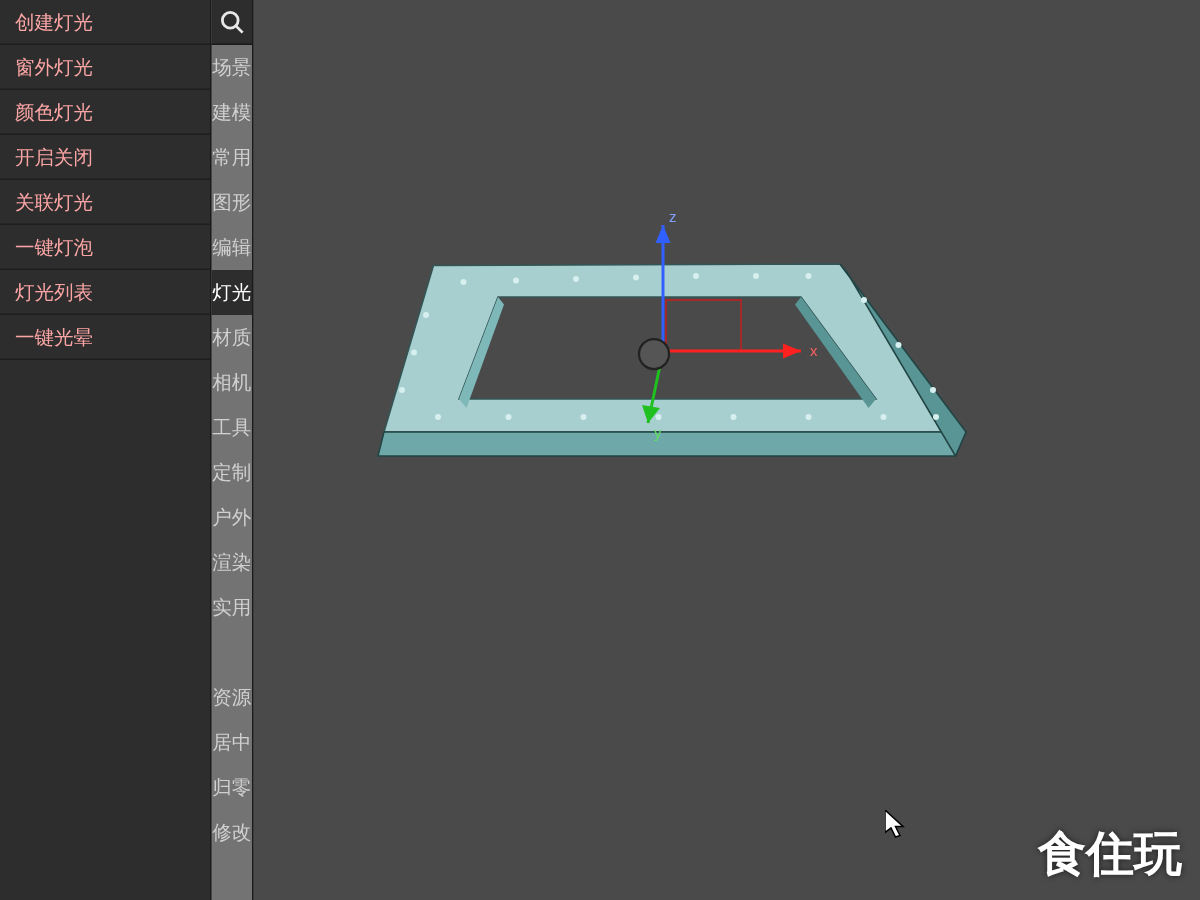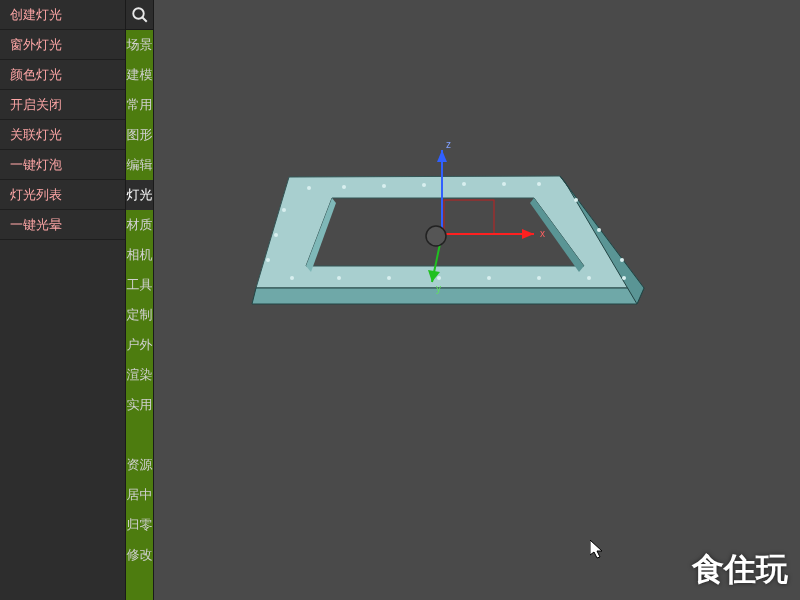--- a/index.html
+++ b/index.html
@@ -10,22 +10,22 @@
     position: absolute; left: 0; top: 0; width: 140px; height: 600px;
     background: #2d2d2d;
   }
   .left-panel .item {
     height: 30px; line-height: 30px; padding-left: 10px;
     color: #fca5a5; font-size: 13px; cursor: pointer;
     border-bottom: 1px solid #1e1e1e;
   }
 
   .cat-panel {
-    position: absolute; left: 125px; top: 0; width: 29px; height: 600px;
-    background: #4d7c0f; border-left: 1px solid #1a1a1a; border-right: 1px solid #1a1a1a;
+    position: absolute; left: 140px; top: 0; width: 29px; height: 600px;
+    background: #737373; border-left: 1px solid #1a1a1a; border-right: 1px solid #1a1a1a;
   }
   .cat-panel .search-row {
     height: 30px; display: flex; align-items: center; justify-content: center;
     background: #2d2d2d; border-bottom: 1px solid #1a1a1a;
   }
   .cat-panel .cat {
     height: 30px; line-height: 30px; text-align: center;
     color: #d0d0d0; font-size: 13px; cursor: pointer;
   }
   .cat-panel .cat.active { background: #2d2d2d; color: #fff; }

